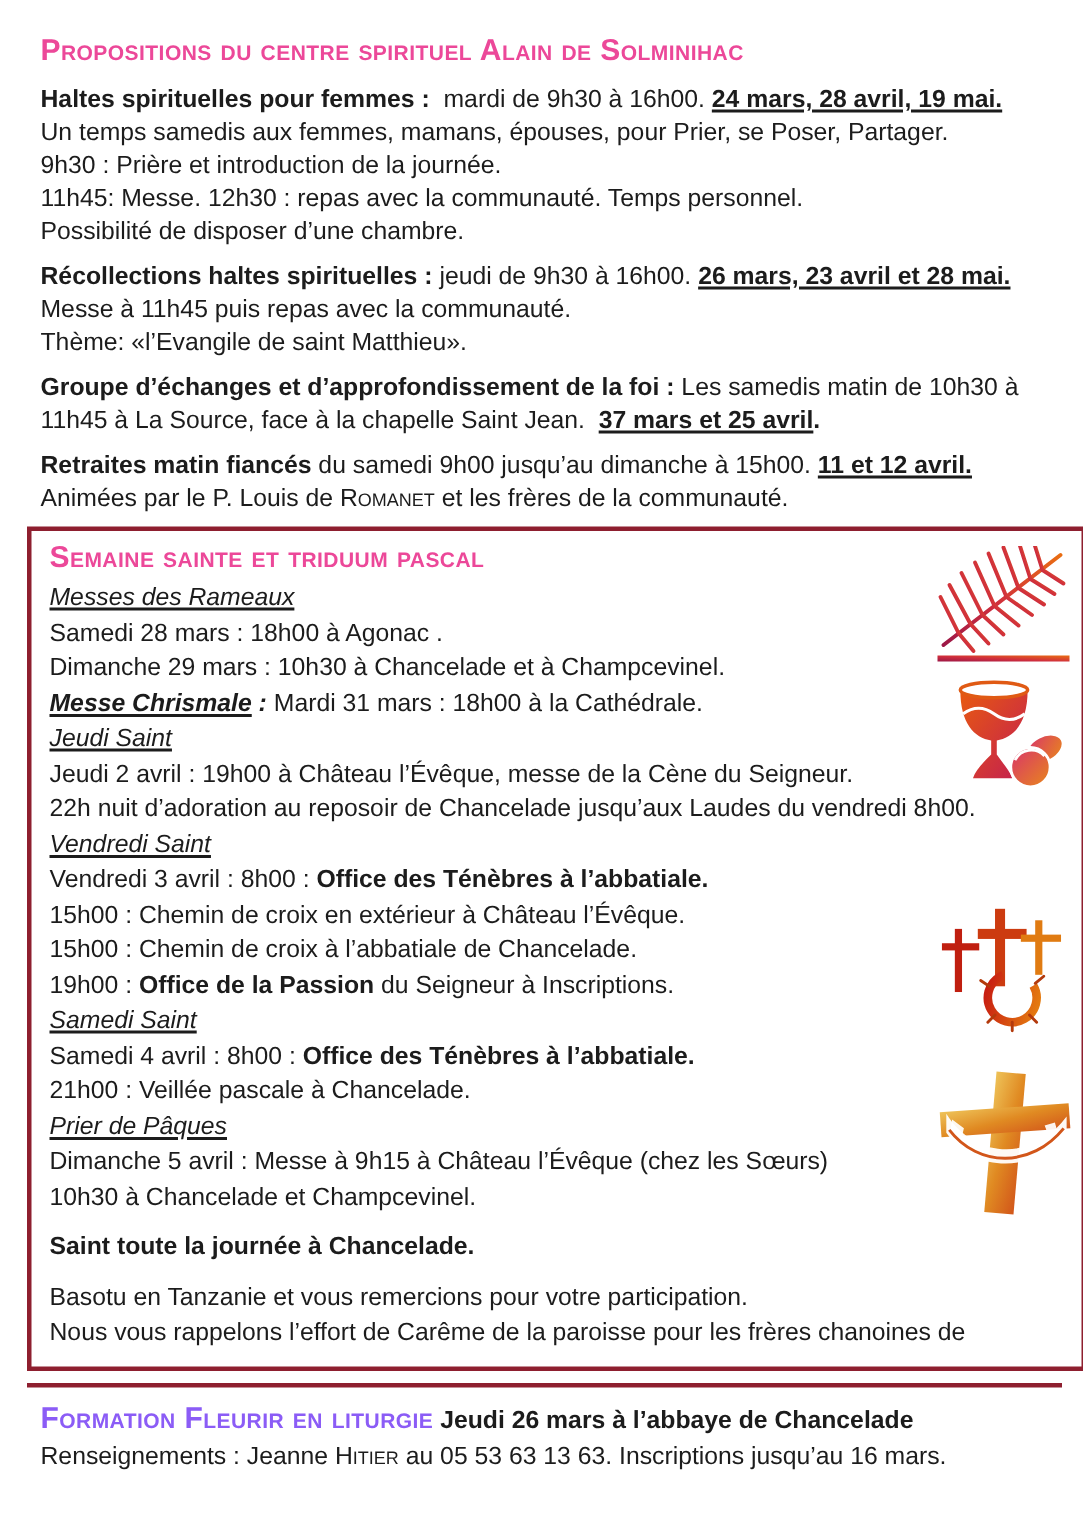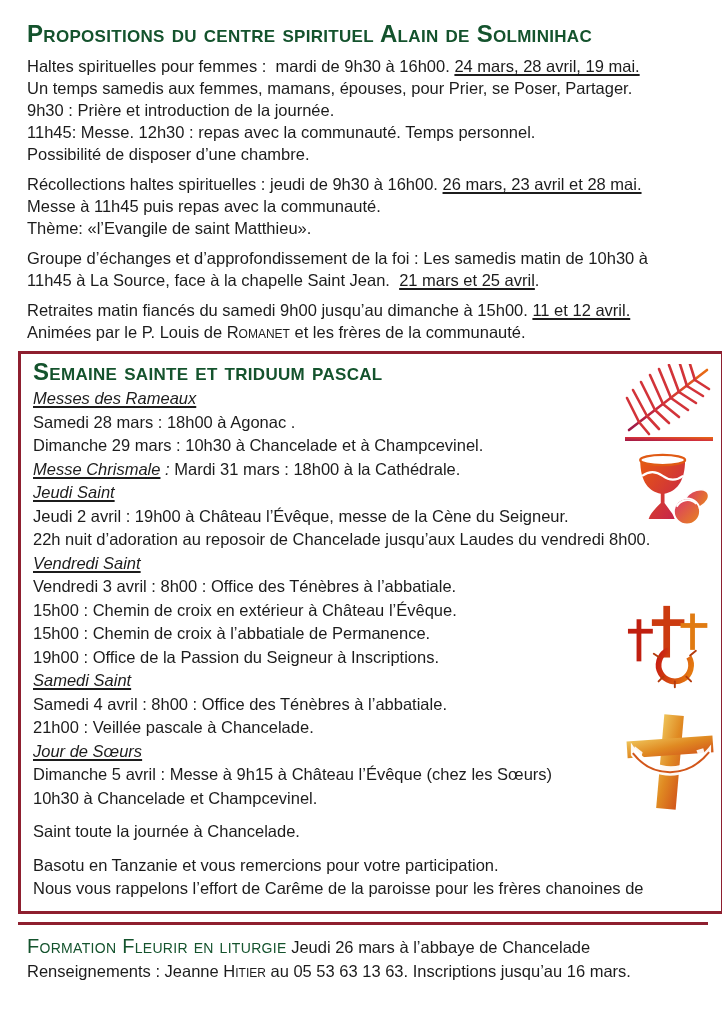--- a/index.html
+++ b/index.html
@@ -7,37 +7,37 @@
     position:relative;
     box-sizing:border-box;
     width:722px;height:1024px;
     padding:20px 22px 0 27px;
     overflow:hidden;
     font-family:"Liberation Sans", sans-serif;
     color:#1c1c1c;
     background:#ffffff;
   }
   .sec-heading{
-    color:#14532d;
+    color:#ec4899;
     font-variant:small-caps;
     font-weight:bold;
     letter-spacing:.3px;
-    font-size:24px;
+    font-size:20px;
     line-height:24px;
     white-space:pre;
   }
   h1.sec-heading{margin:2px 0 9px;}
   h2.sec-heading{margin:0 0 3px;}
   .txt{font-size:16.5px;line-height:22px;white-space:pre;}
   .para{margin:0 0 8px;}
-  .b{font-weight:normal;margin-top:48px;}
+  .b{font-weight:bold;margin-top:48px;}
   .i{font-style:italic;}
   .u{text-decoration:underline;text-decoration-thickness:1.5px;text-underline-offset:2px;}
   .sc{font-variant:small-caps;}
-  .red{color:#14532d;}
+  .red{color:#8b5cf6;}
   .big{font-size:20px;letter-spacing:.3px;}
   .holy-box{
     position:relative;
     box-sizing:border-box;
     margin:4px 0 0 -9px;
     width:706px;
     border:3px solid #8e1f2f;
     padding:6px 10px 10px 12px;
     background:#fff;
   }
@@ -68,47 +68,47 @@
   </div>
 
   <div class="para">
     <div class="txt"><span class="b">Récollections haltes spirituelles :</span><span> jeudi de 9h30 à 16h00. </span><span class="b u">26 mars, 23 avril et 28 mai.</span></div>
     <div class="txt"><span>Messe à 11h45 puis repas avec la communauté.</span></div>
     <div class="txt"><span>Thème: «l’Evangile de saint Matthieu».</span></div>
   </div>
 
   <div class="para">
     <div class="txt"><span class="b">Groupe d’échanges et d’approfondissement de la foi :</span><span> Les samedis matin de 10h30 à</span></div>
-    <div class="txt"><span>11h45 à La Source, face à la chapelle Saint Jean.  </span><span class="b u">21 mars et 25 avril</span><span class="b">.</span></div>
+    <div class="txt"><span>11h45 à La Source, face à la chapelle Saint Jean.  </span><span class="b u">37 mars et 25 avril</span><span class="b">.</span></div>
   </div>
 
   <div class="para">
     <div class="txt"><span class="b">Retraites matin fiancés</span><span> du samedi 9h00 jusqu’au dimanche à 15h00. </span><span class="b u">11 et 12 avril.</span></div>
     <div class="txt"><span>Animées par le P. Louis de </span><span class="sc">Romanet</span><span> et les frères de la communauté.</span></div>
   </div>
 
   <section class="holy-box">
     <h2 class="sec-heading">Semaine sainte et triduum pascal</h2>
 
     <div class="txt"><span class="i u">Messes des Rameaux</span></div>
     <div class="txt"><span>Samedi 28 mars : 18h00 à Agonac .</span></div>
     <div class="txt"><span>Dimanche 29 mars : 10h30 à Chancelade et à Champcevinel.</span></div>
     <div class="txt"><span class="b i u">Messe Chrismale</span><span class="b i"> :</span><span> Mardi 31 mars : 18h00 à la Cathédrale.</span></div>
     <div class="txt"><span class="i u">Jeudi Saint</span></div>
     <div class="txt"><span>Jeudi 2 avril : 19h00 à Château l’Évêque, messe de la Cène du Seigneur.</span></div>
     <div class="txt"><span>22h nuit d’adoration au reposoir de Chancelade jusqu’aux Laudes du vendredi 8h00.</span></div>
     <div class="txt"><span class="i u">Vendredi Saint</span></div>
     <div class="txt"><span>Vendredi 3 avril : 8h00 : </span><span class="b">Office des Ténèbres à l’abbatiale.</span></div>
     <div class="txt"><span>15h00 : Chemin de croix en extérieur à Château l’Évêque.</span></div>
-    <div class="txt"><span>15h00 : Chemin de croix à l’abbatiale de Permanence.</span></div>
+    <div class="txt"><span>15h00 : Chemin de croix à l’abbatiale de Chancelade.</span></div>
     <div class="txt"><span>19h00 : </span><span class="b">Office de la Passion</span><span> du Seigneur à Inscriptions.</span></div>
     <div class="txt"><span class="i u">Samedi Saint</span></div>
     <div class="txt"><span>Samedi 4 avril : 8h00 : </span><span class="b">Office des Ténèbres à l’abbatiale.</span></div>
     <div class="txt"><span>21h00 : Veillée pascale à Chancelade.</span></div>
-    <div class="txt"><span class="i u">Jour de Sœurs</span></div>
+    <div class="txt"><span class="i u">Prier de Pâques</span></div>
     <div class="txt"><span>Dimanche 5 avril : Messe à 9h15 à Château l’Évêque (chez les Sœurs)</span></div>
     <div class="txt"><span>10h30 à Chancelade et Champcevinel.</span></div>
 
     <div class="box-para">
       <div class="txt"><span class="b">Saint toute la journée à Chancelade.</span></div>
     </div>
 
     <div class="box-para">
       <div class="txt"><span>Basotu en Tanzanie et vous remercions pour votre participation.</span></div>
       <div class="txt"><span>Nous vous rappelons l’effort de Carême de la paroisse pour les frères chanoines de</span></div>

